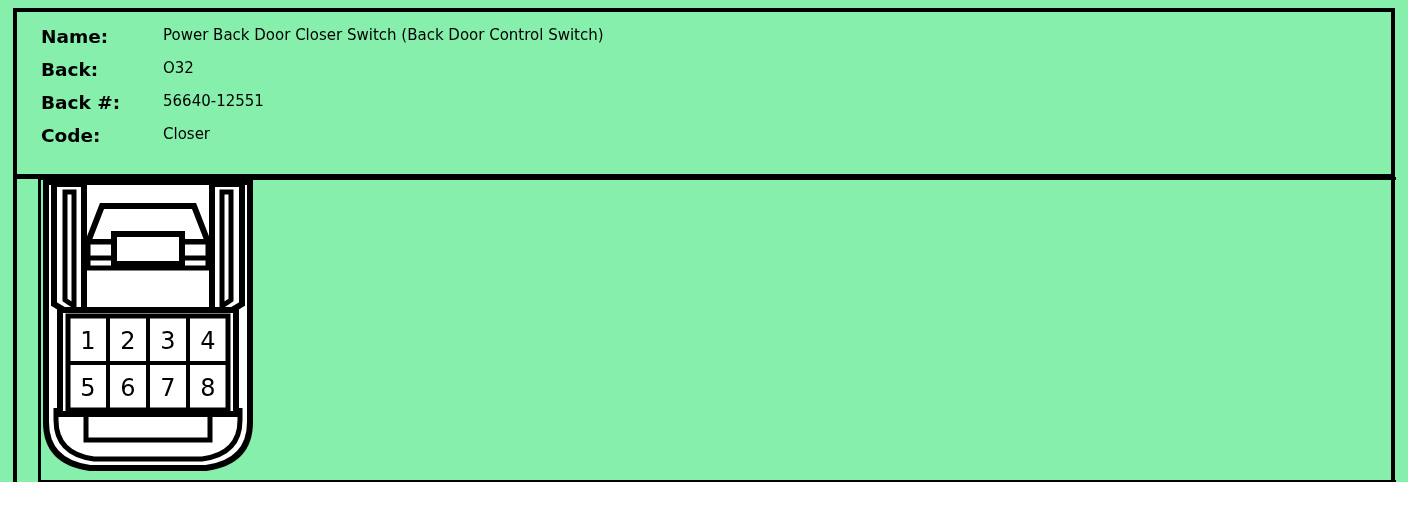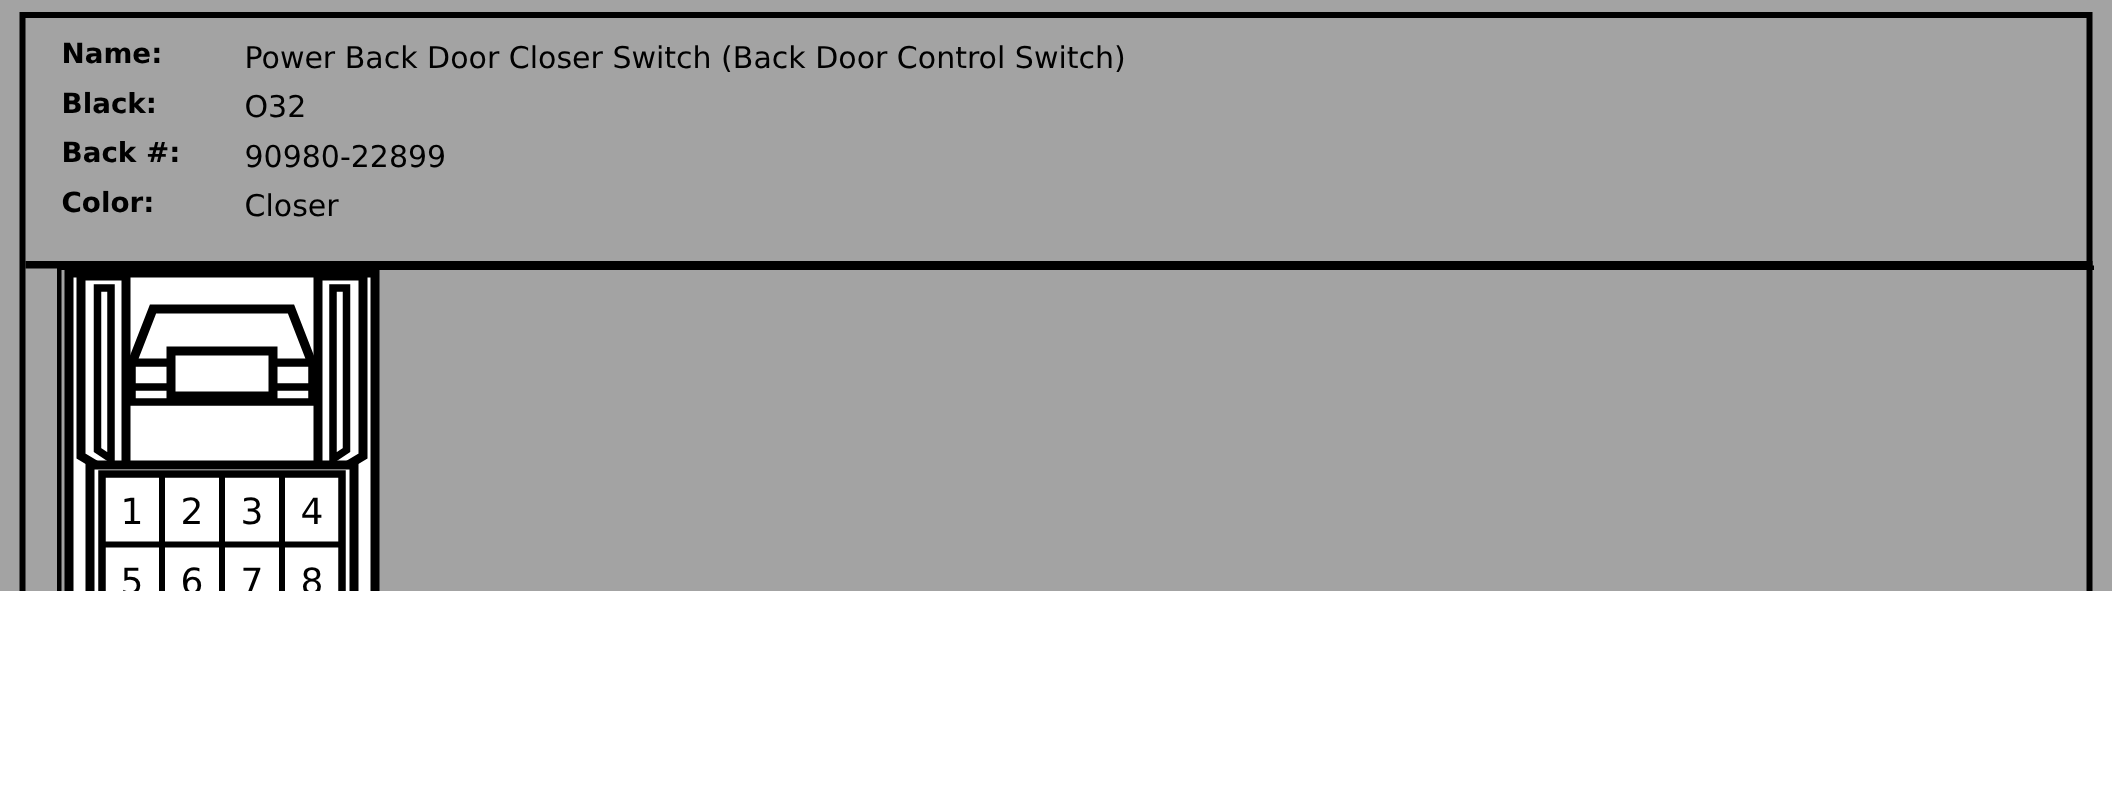--- a/index.html
+++ b/index.html
@@ -7,22 +7,22 @@
     padding: 0;
     background: #ffffff;
   }
   body {
     font-family: "DejaVu Sans", sans-serif;
     color: #000000;
   }
   #page {
     position: relative;
     width: 1408px;
-    height: 394px;
-    background: #a3a3a3;
+    height: 482px;
+    background: #86efac;
     overflow: hidden;
   }
 
   
   .outer-frame {
     position: absolute;
     left: 13px;
     top: 8px;
     width: 1382px;
     height: 508px;
@@ -50,21 +50,21 @@
     top: 0;
     font-weight: bold;
     font-size: 18.5px;
     letter-spacing: 0px;
   }
   .info-row .val {
     position: absolute;
     left: 146px;
     top: 0;
     font-weight: normal;
-    font-size: 20px;
+    font-size: 15px;
   }
   .row-0 { top: 14px; }
   .row-1 { top: 47px; }
   .row-2 { top: 80px; }
   .row-3 { top: 113px; }
 
   
   .divider-main {
     position: absolute;
     left: 17px;
@@ -121,31 +121,31 @@
   <div class="outer-frame"></div>
 
   <div class="info-section">
 
     <div class="info-row row-0">
       <span class="lbl">Name:</span>
       <span class="val">Power Back Door Closer Switch (Back Door Control Switch)</span>
     </div>
 
     <div class="info-row row-1">
-      <span class="lbl">Black:</span>
+      <span class="lbl">Back:</span>
       <span class="val">O32</span>
     </div>
 
     <div class="info-row row-2">
       <span class="lbl">Back #:</span>
-      <span class="val">90980-22899</span>
+      <span class="val">56640-12551</span>
     </div>
 
     <div class="info-row row-3">
-      <span class="lbl">Color:</span>
+      <span class="lbl">Code:</span>
       <span class="val">Closer</span>
     </div>
 
   </div>
 
   <div class="divider-main"></div>
 
   <div class="diagram-box"></div>
 
   <div class="connector-wrap">

